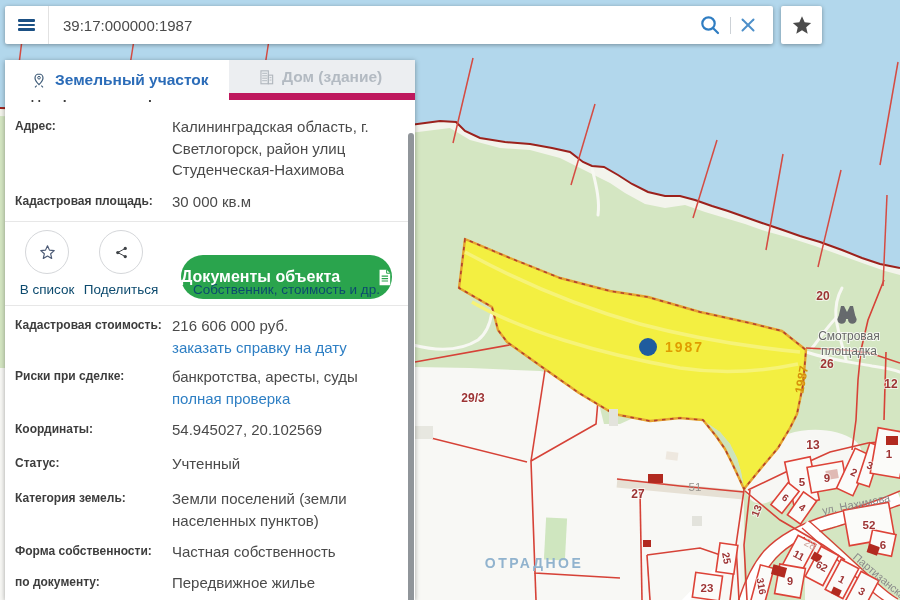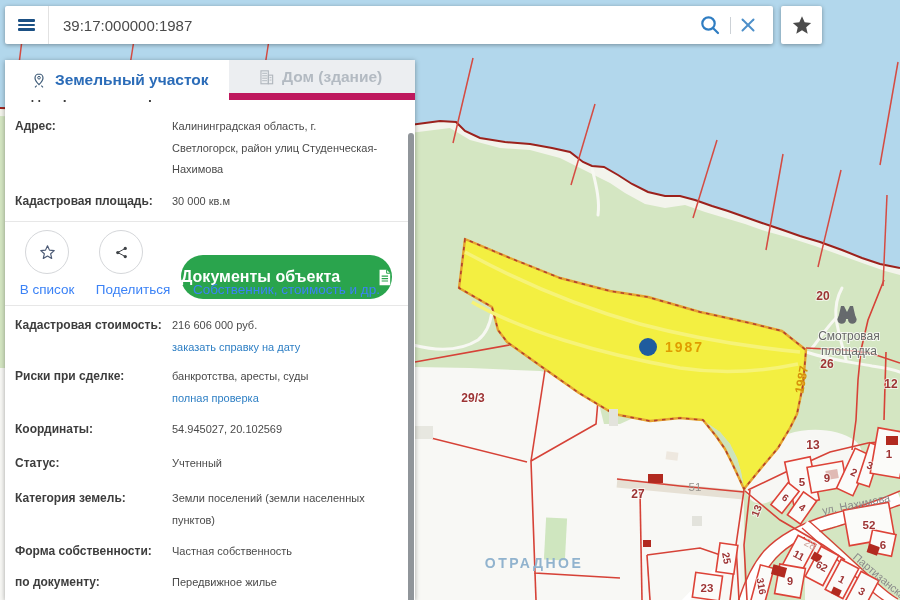--- a/index.html
+++ b/index.html
@@ -36,28 +36,28 @@
   .scroll-thumb { position:absolute; right:1px; top:73px; width:6px; height:470px; background:#90959a; border-radius:3px; }
 
   .clipped-row { position:absolute; left:0; top:0; right:0; height:3px; overflow:hidden; }
   .clipped-row .inner { position:absolute; left:10px; top:-16px; font-size:14px; line-height:21px; white-space:nowrap; }
   .clipped-row .lbl { font-weight:bold; color:#3d3d3d; }
   .clipped-row .val { color:#4a4a4a; margin-left:22px; }
 
   .info-row { position:absolute; left:0; right:0; }
   .info-label { position:absolute; left:10px; top:0; width:150px; font-size:12px; font-weight:bold;
                 color:#3d3d3d; line-height:21.5px; }
-  .info-value { position:absolute; left:167px; top:0; width:210px; font-size:11px; color:#4a4a4a;
+  .info-value { position:absolute; left:167px; top:0; width:210px; font-size:15px; color:#4a4a4a;
                 line-height:21.5px; }
   .info-link { color:#2e7fc4; cursor:pointer; }
   .divider { position:absolute; left:0; right:0; height:1px; background:#e7e7e7; }
 
   .circle-btn { position:absolute; top:130px; width:44px; height:44px; border:1px solid #d5d7da; border-radius:50%;
                 background:#fff; display:flex; align-items:center; justify-content:center; cursor:pointer; }
-  .act-label { position:absolute; top:182px; font-size:13.5px; color:#3b82f6; text-align:center; white-space:nowrap; }
+  .act-label { position:absolute; top:182px; font-size:13.5px; color:#0c4a6e; text-align:center; white-space:nowrap; }
   .docs-btn { position:absolute; left:176px; top:131px; width:211px; height:44px; border-radius:22px;
               background:#2aa44d; color:#fff; font-size:16px; font-weight:bold; border:none;
               display:flex; align-items:center; justify-content:space-between; cursor:pointer;
               font-family:"Liberation Sans",sans-serif;margin-top:24px; }
   .docs-btn svg { margin-left:9px; }
 
   text { font-family:"Liberation Sans",sans-serif; }
   .mapnum { fill:#9d3434; font-weight:bold; paint-order:stroke; stroke:rgba(255,255,255,.6); stroke-width:2px; }
   .graylbl { fill:#686868; paint-order:stroke; stroke:rgba(255,255,255,.7); stroke-width:2px; }
 </style>
@@ -309,21 +309,21 @@
       <div class="act-label" style="left:5px; width:74px;">В список</div>
 
       <div class="circle-btn" style="left:94px;">
         <svg width="15" height="15" viewBox="0 0 24 24">
           <circle cx="18" cy="5.5" r="2.6" fill="#3f4347"></circle>
           <circle cx="6" cy="12" r="2.6" fill="#3f4347"></circle>
           <circle cx="18" cy="18.5" r="2.6" fill="#3f4347"></circle>
           <path d="M6 12 L18 5.5 M6 12 L18 18.5" stroke="#3f4347" stroke-width="1.6"></path>
         </svg>
       </div>
-      <div class="act-label" style="left:88px; width:80px;">Поделиться</div>
+      <div class="act-label" style="left:76px; width:80px;">Поделиться</div>
 
       <button class="docs-btn">
         <span>Документы объекта</span>
         <svg width="15" height="17" viewBox="0 0 20 24">
           <path d="M3 1 H13 L18 6 V23 H3 Z" fill="#fff"></path>
           <path d="M13 1 L13 6 L18 6" fill="none" stroke="#2aa44d" stroke-width="1.4"></path>
           <path d="M6 10 H15 M6 13.5 H15 M6 17 H15" stroke="#2aa44d" stroke-width="1.6"></path>
         </svg>
       </button>
       <div class="act-label" style="left:176px; width:211px;">Собственник, стоимость и др.</div>

